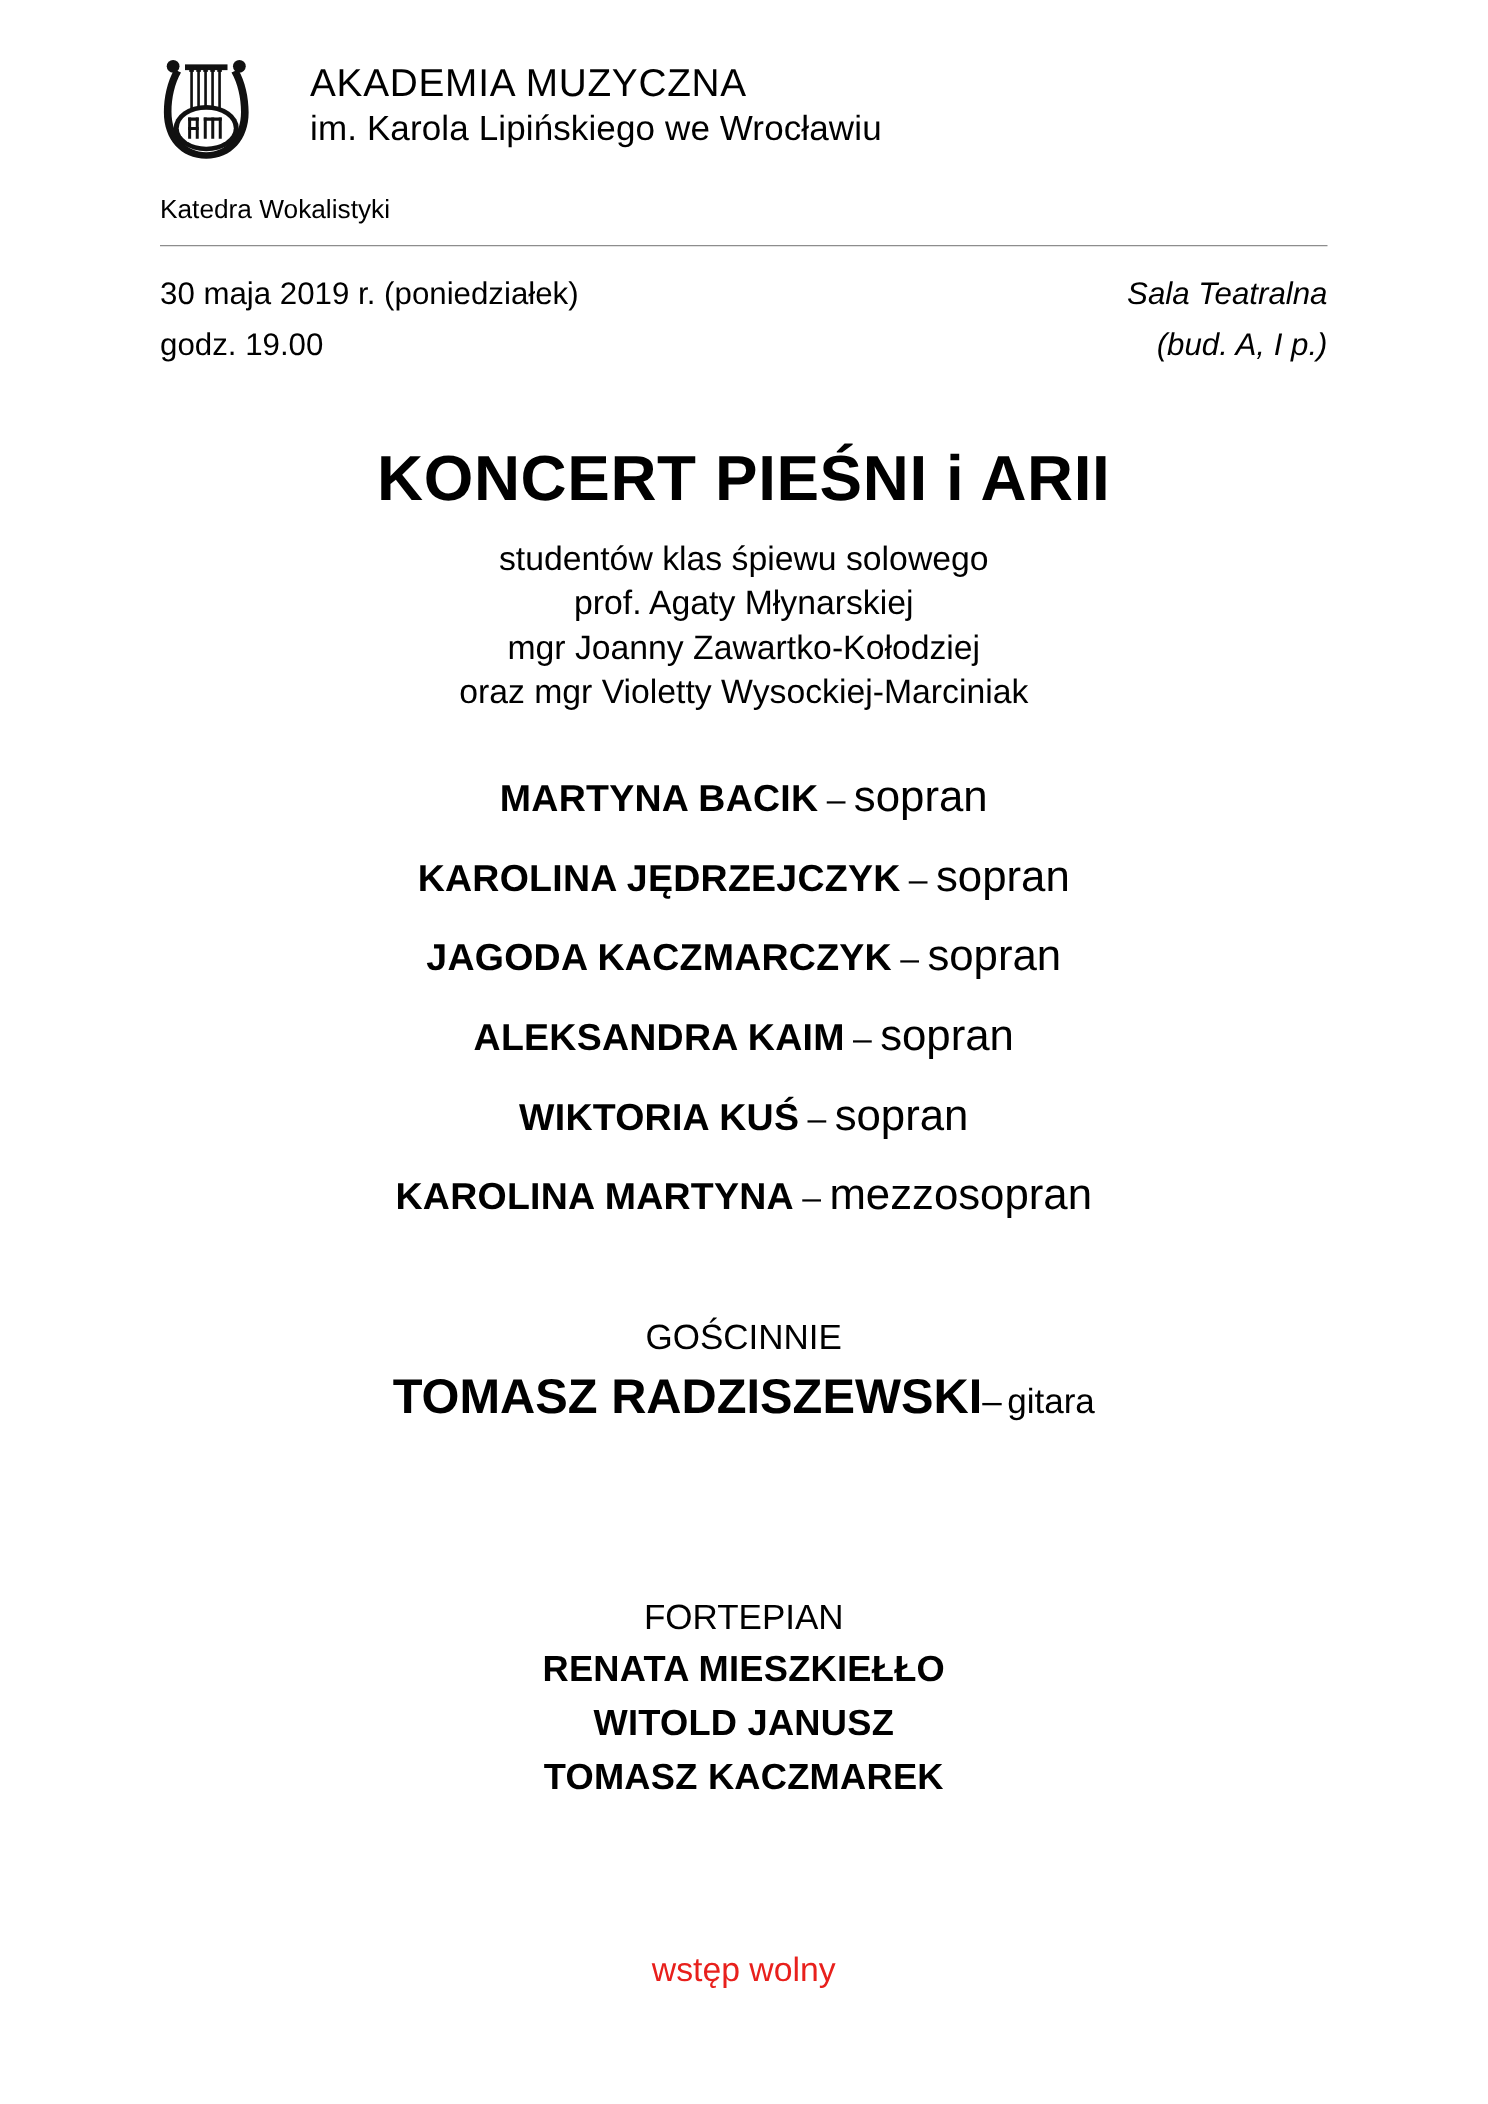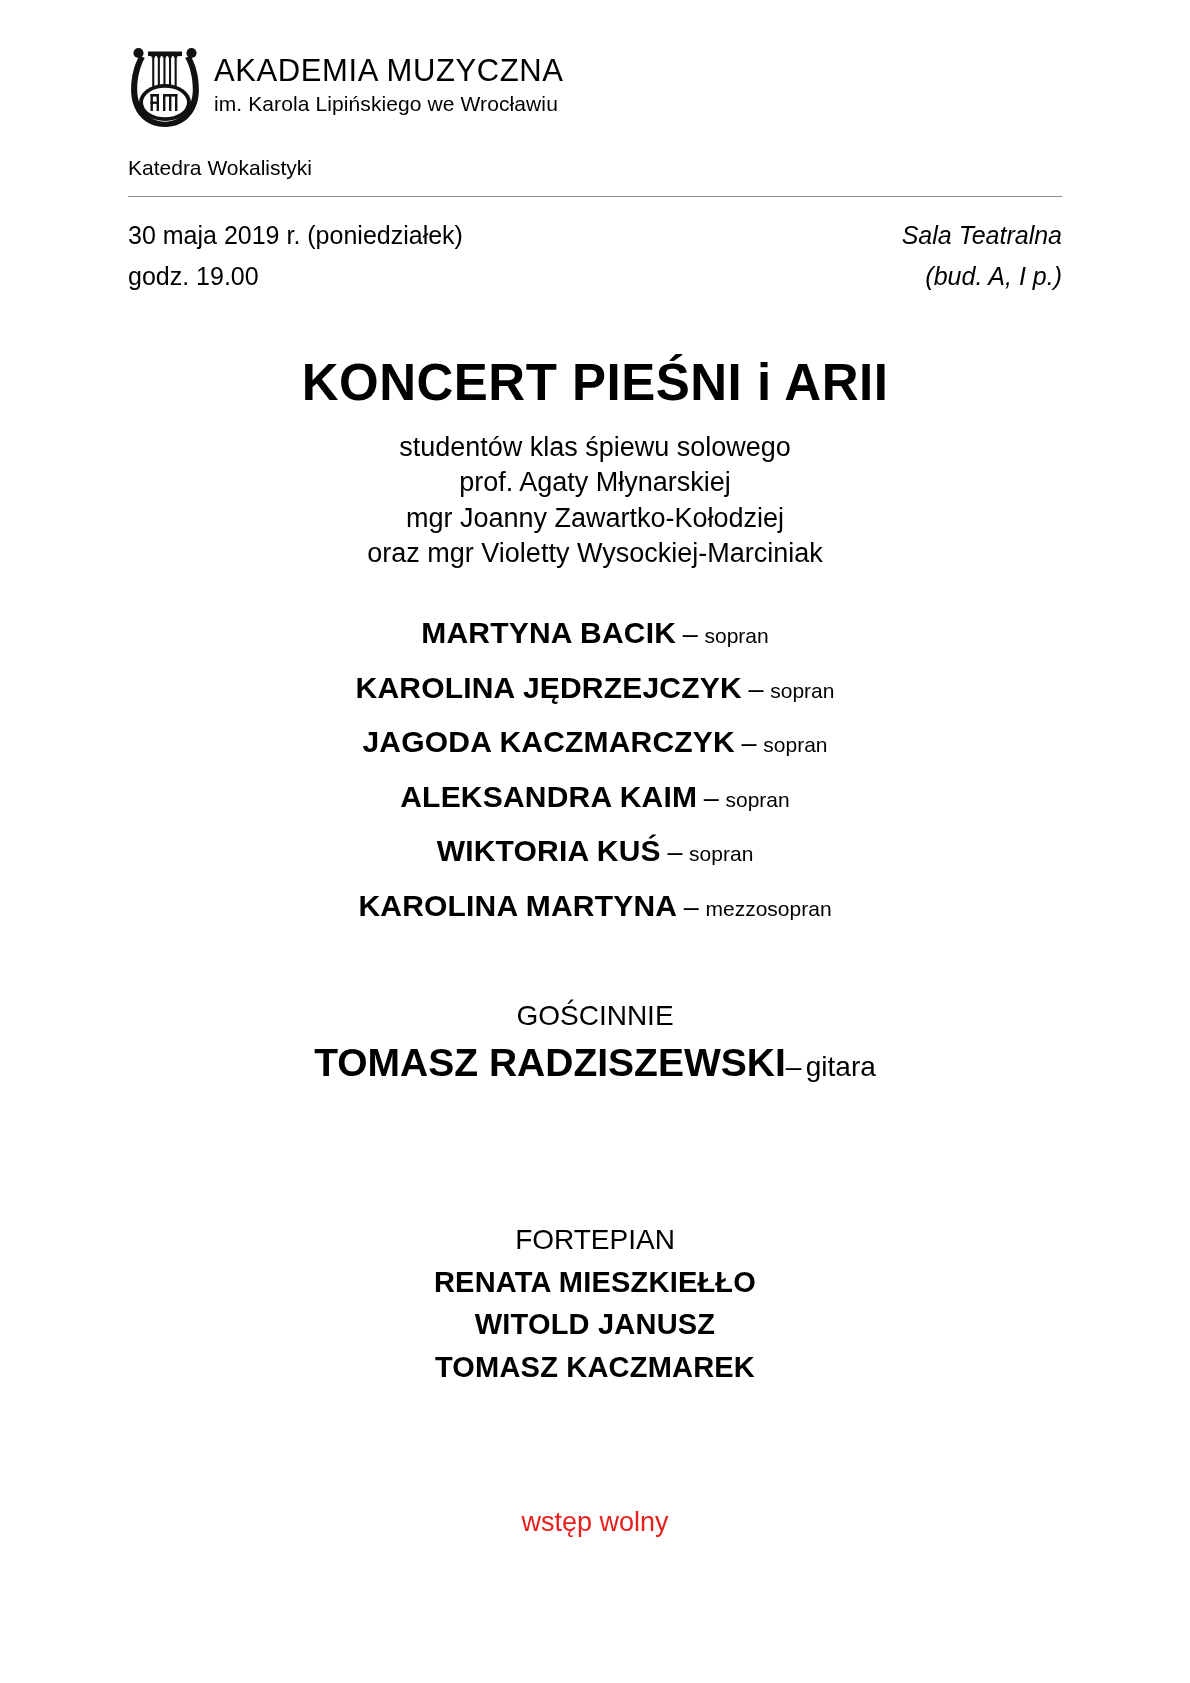--- a/index.html
+++ b/index.html
@@ -23,40 +23,41 @@
     box-sizing: border-box;
     padding: 0 128px;
   }
 
   
   .logo-block {
     display: flex;
     align-items: center;
     padding-top: 36px;
     height: 96px;
+    gap: 34px;
   }
   .logo-mark {
     width: 74px;
     height: 92px;
     flex: 0 0 74px;
     display: block;
   }
   .logo-text {
     margin-left: 12px;
     line-height: 1.0;
   }
   .logo-title {
     font-size: 31px;
     letter-spacing: 0.6px;
     font-weight: 400;
     color: #000;
     white-space: nowrap;
   }
   .logo-sub {
-    font-size: 21px;
+    font-size: 28px;
     font-weight: 400;
     margin-top: 7px;
     letter-spacing: 0.1px;
     white-space: nowrap;
   }
 
   
   .dept-line {
     text-align: left;
     font-size: 21px;
@@ -117,21 +118,21 @@
     font-weight: bold;
     font-size: 30px;
     letter-spacing: 0.2px;
   }
   .performer .pdash {
     font-weight: normal;
     font-size: 27px;
   }
   .performer .pvoice {
     font-weight: normal;
-    font-size: 21px;
+    font-size: 35px;
   }
 
   
   .guest {
     text-align: center;
     margin-top: 62px;
   }
   .guest-label {
     font-size: 28px;
     line-height: 1.45;

